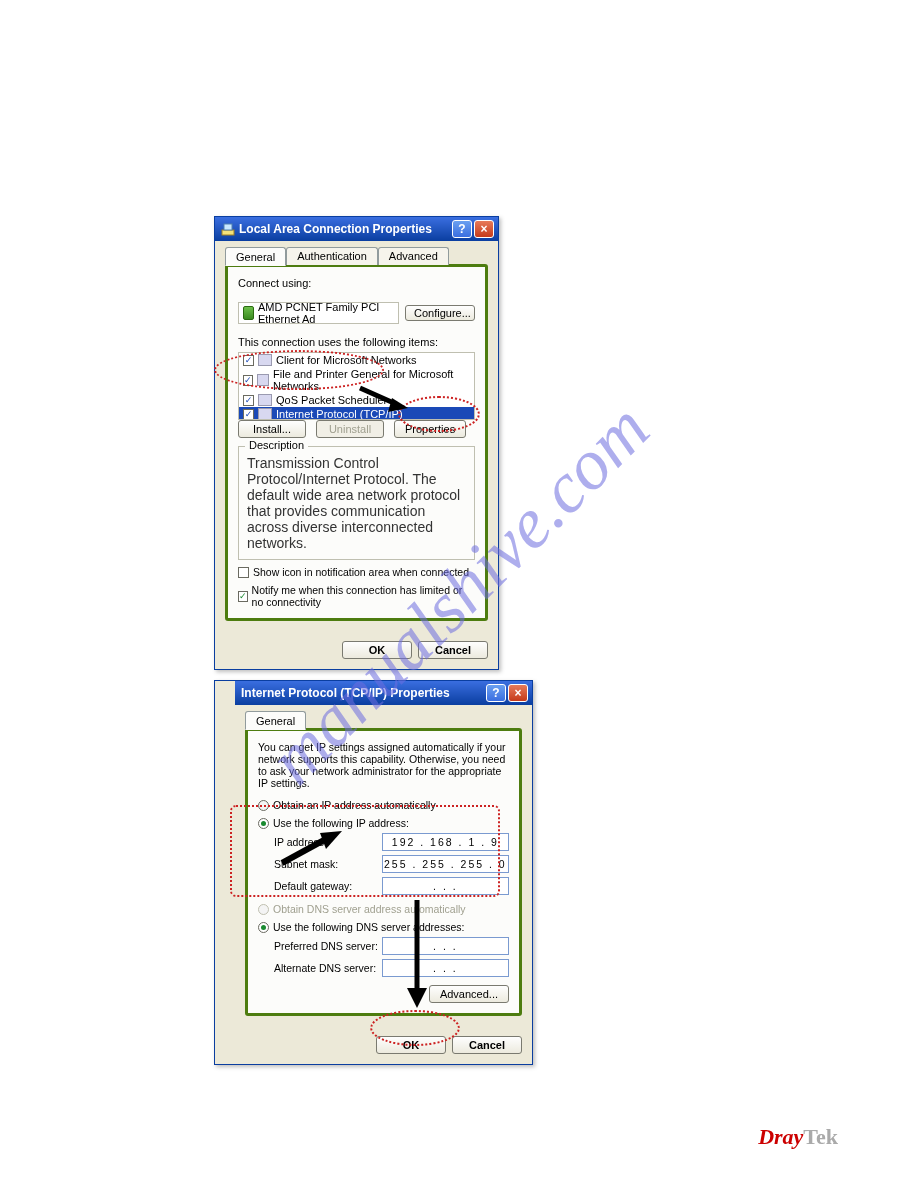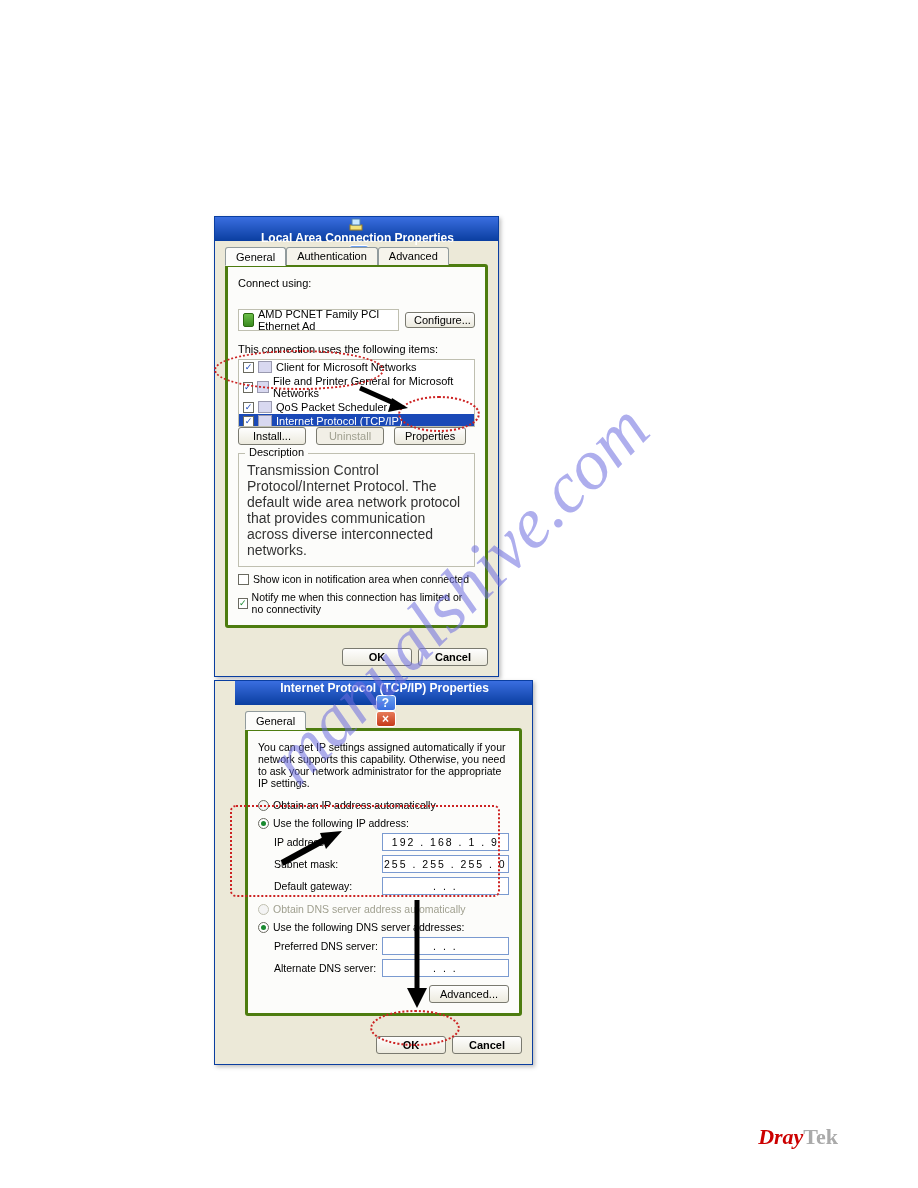--- a/index.html
+++ b/index.html
@@ -37,21 +37,20 @@
   }
   .titlebar {
     height: 24px;
     background: linear-gradient(#3a6ee0,#0a3ea0);
     color: #fff;
     display: flex;
     align-items: center;
     padding: 0 4px 0 6px;
     font-weight: bold;
     font-size: 12px;
-    flex-direction: column;
   }
   .titlebar .title-text { flex: 1; }
   .title-btn {
     width: 20px; height: 18px;
     margin-left: 2px;
     border: 1px solid #fff;
     border-radius: 3px;
     display: inline-flex;
     align-items: center;
     justify-content: center;
@@ -240,21 +239,21 @@
     <span class="title-btn title-close">×</span>
   </div>
   <div class="dialog-body">
     <div class="tabs">
       <div class="tab active">General</div>
       <div class="tab">Authentication</div>
       <div class="tab">Advanced</div>
     </div>
     <div class="tab-panel">
       <div>Connect using:</div>
-      <div class="row" style="margin-top:20px;">
+      <div class="row" style="margin-top:13px;">
         <div class="connect-box">
           <span class="net-icon"></span>
           <span>AMD PCNET Family PCI Ethernet Ad</span>
         </div>
         <div class="btn small">Configure...</div>
       </div>
 
       <div style="margin-top:12px;">This connection uses the following items:</div>
       <div class="items">
         <div class="item">

